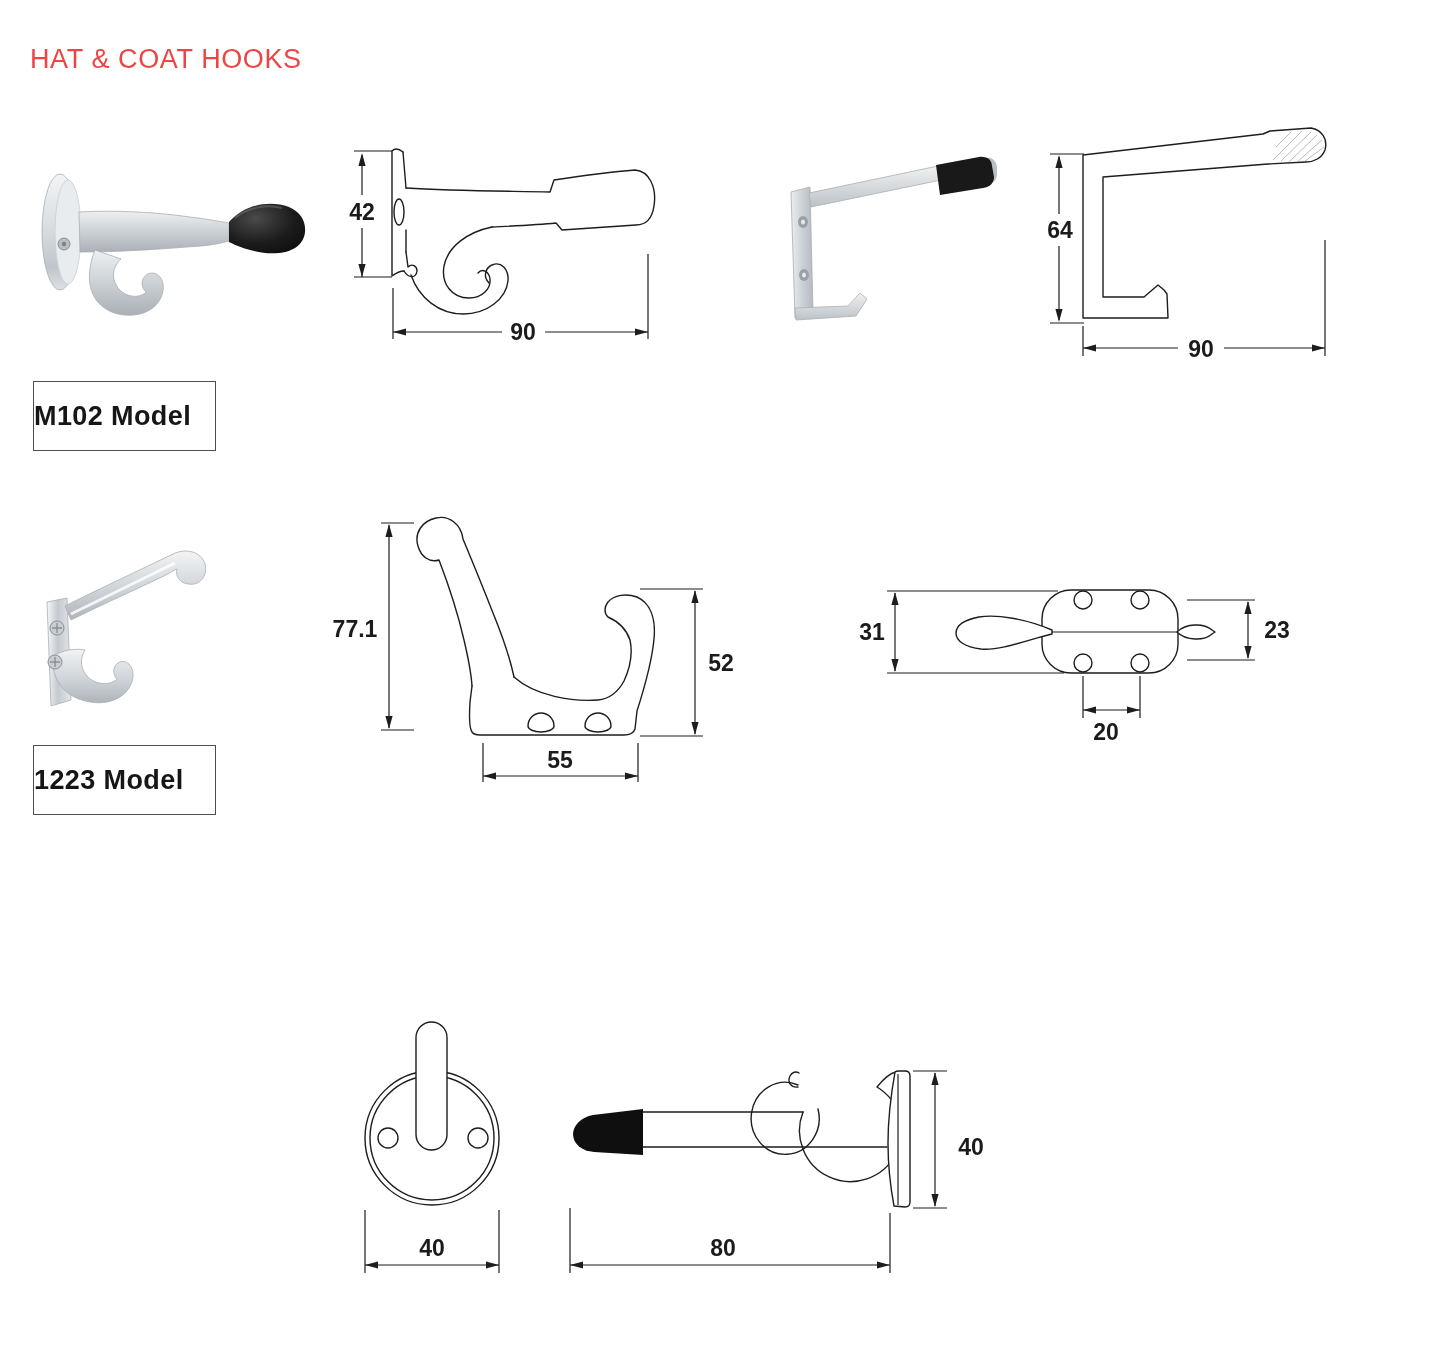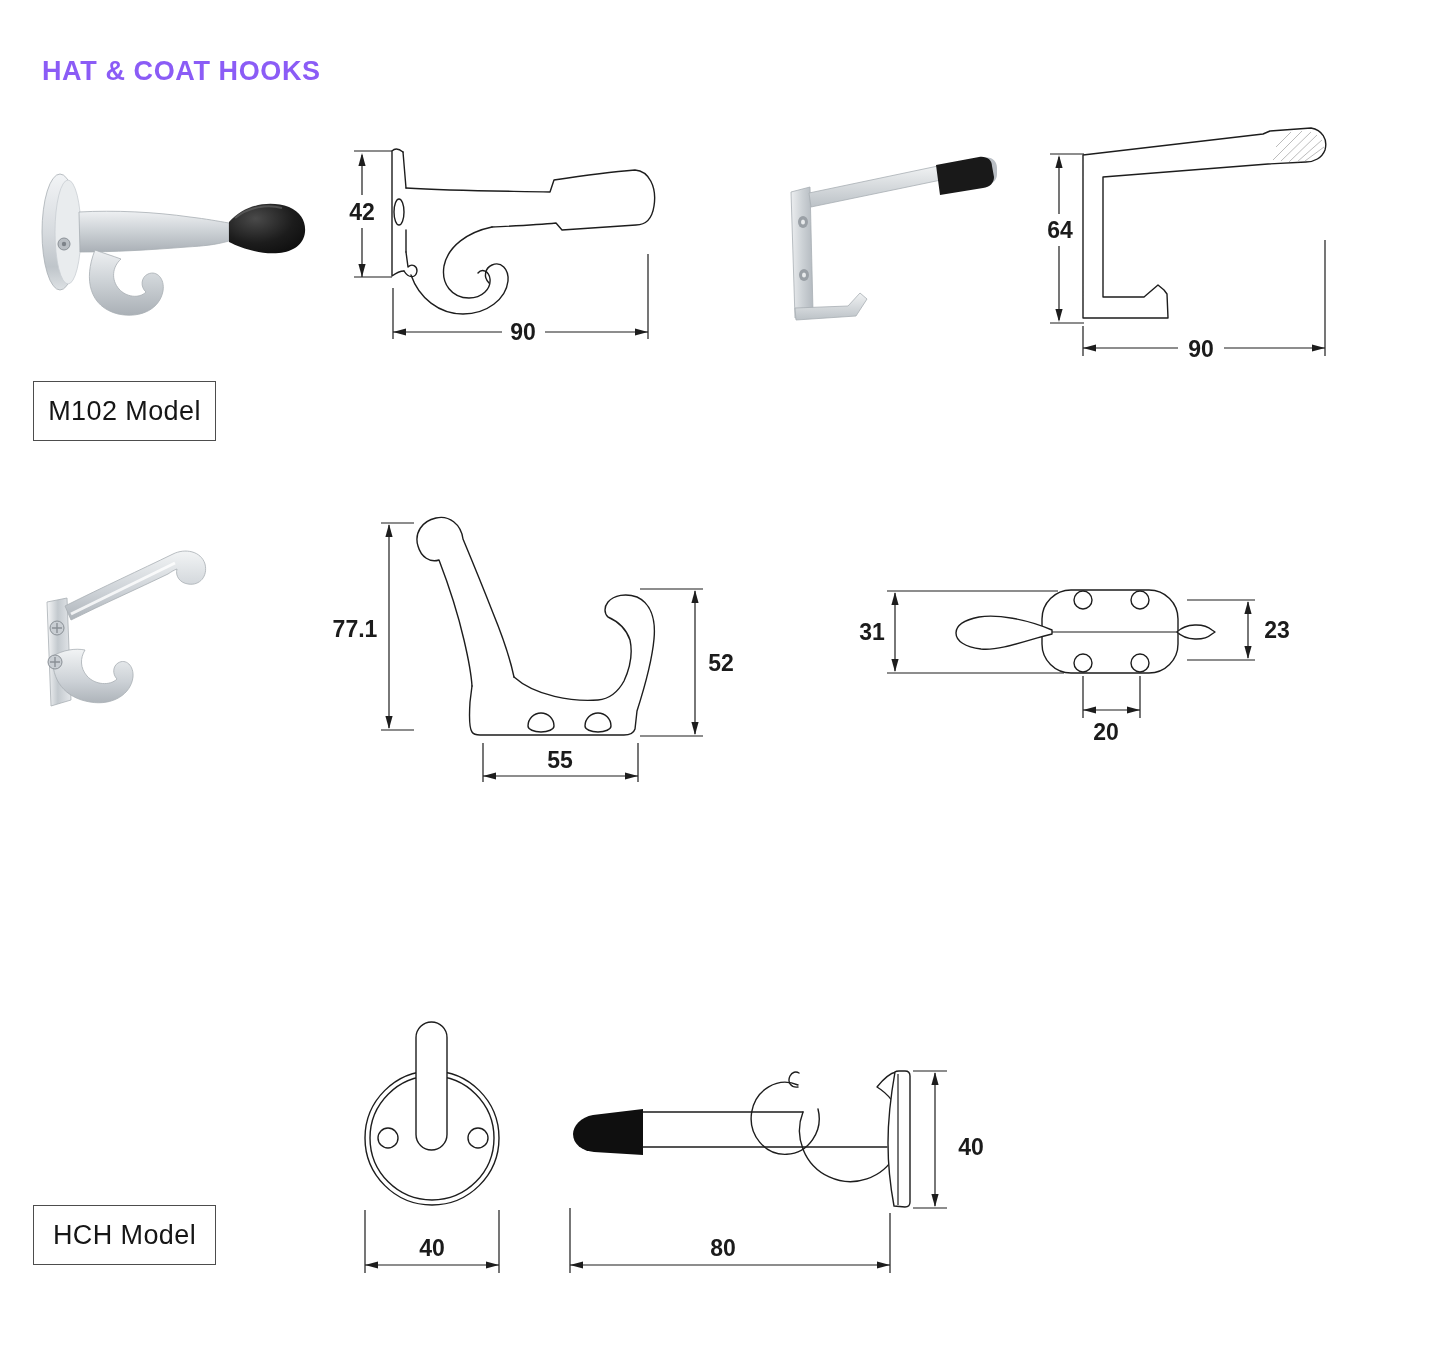--- a/index.html
+++ b/index.html
@@ -1,23 +1,23 @@
 <!DOCTYPE html>
 <html><head>
 <meta charset="utf-8">
 <style>
   html,body{margin:0;padding:0;background:#fff}
   .canvas{position:relative;width:1445px;height:1362px;background:#ffffff;overflow:hidden;
           font-family:"Liberation Sans",sans-serif}
   .abs{position:absolute}
-  .page-title{position:absolute;left:30px;top:44px;margin:12px;font-size:27px;font-weight:700;
-              letter-spacing:.6px;color:#8b5cf6;font-family:"Liberation Sans",sans-serif}
-  .model-label{position:absolute;width:183px;height:60px;border:1.6px solid #4d4d4d;background:#fff;
-               box-sizing:border-box;display:flex;align-items:center;justify-content:center;
-               font-size:27px;font-weight:400;color:#161616;letter-spacing:.4px}
+  .page-title{position:absolute;left:30px;top:44px;margin:0;font-size:27px;font-weight:400;
+              letter-spacing:.6px;color:#ef4444;font-family:"Liberation Sans",sans-serif}
+  .model-label{position:absolute;width:183px;height:70px;border:1.6px solid #4d4d4d;background:#fff;
+               box-sizing:border-box;display:flex;align-items:center;
+               font-size:27px;font-weight:700;color:#161616;letter-spacing:.4px}
   
   .ln{stroke:#1d1d1d;stroke-width:1.4;fill:none;stroke-linecap:round;stroke-linejoin:round}
   .lnw{stroke:#1d1d1d;stroke-width:1.4;fill:#fff;stroke-linejoin:round}
   .dl{stroke:#1d1d1d;stroke-width:1.2;fill:none;stroke-linecap:butt}
   .arr{fill:#1d1d1d;stroke:none}
   .hatch{stroke:#bcbcbc;stroke-width:1;fill:none}
   .dim{font-family:"Liberation Sans",sans-serif;font-size:23px;font-weight:700;fill:#1b1b1b}
   .photo-edge{stroke:#a8aeb4;stroke-width:.8}
 </style>
 </head>
@@ -175,20 +175,23 @@
       <polygon class="arr" points="365,235 361.4,222 368.6,222"></polygon>
       <text class="dim" x="391" y="171" text-anchor="middle">52</text>
       <path class="dl" d="M 153,243 V 282 M 308,243 V 282"></path>
       <path class="dl" d="M 153,276 H 308"></path>
       <polygon class="arr" points="153,276 166,272.4 166,279.6"></polygon>
       <polygon class="arr" points="308,276 295,272.4 295,279.6"></polygon>
       <text class="dim" x="230" y="268" text-anchor="middle">55</text>
     </g>
   </svg>
 
+  <div class="model-label" style="left:33px;top:745px">
+    <span>1223 Model</span>
+  </div>
 
   <svg class="abs" style="left:840px;top:570px" width="470" height="200" viewBox="0 0 470 200">
     <g>
       <rect class="lnw" x="202" y="20" width="136" height="83" rx="29" ry="29"></rect>
       <path class="lnw" d="M 212,60 C 186,49 157,44 139,47 C 124,50 116,56 116,63 C 116,71 125,77 141,79 C 161,81 190,69 212,64 Z"></path>
       <path class="dl" d="M 212,62 H 375"></path>
       <path class="lnw" d="M 337,62 C 346,53 364,53 372,60 L 375,62 L 372,64 C 364,71 346,71 337,62 Z"></path>
       <circle class="ln" cx="243" cy="30" r="9"></circle>
       <circle class="ln" cx="300" cy="30" r="9"></circle>
       <circle class="ln" cx="243" cy="93" r="9"></circle>
@@ -206,23 +209,20 @@
       <polygon class="arr" points="408,89 404.4,76 411.6,76"></polygon>
       <text class="dim" x="437" y="68" text-anchor="middle">23</text>
       <path class="dl" d="M 243,106 V 148 M 300,106 V 148"></path>
       <path class="dl" d="M 243,140 H 300"></path>
       <polygon class="arr" points="243,140 256,136.4 256,143.6"></polygon>
       <polygon class="arr" points="300,140 287,136.4 287,143.6"></polygon>
       <text class="dim" x="266" y="170" text-anchor="middle">20</text>
     </g>
   </svg>
 
-  <div class="model-label" style="left:33px;top:1205px">
-    <span>HCH Model</span>
-  </div>
 
   <svg class="abs" style="left:350px;top:1005px" width="170" height="290" viewBox="0 0 170 290">
     <g>
       <circle class="ln" cx="82" cy="133" r="67"></circle>
       <circle class="ln" cx="82" cy="133" r="62"></circle>
       <rect class="lnw" x="66" y="17" width="31" height="128" rx="15.5"></rect>
       <circle class="ln" cx="38" cy="133" r="10"></circle>
       <circle class="ln" cx="128" cy="133" r="10"></circle>
     </g>
     <g>

